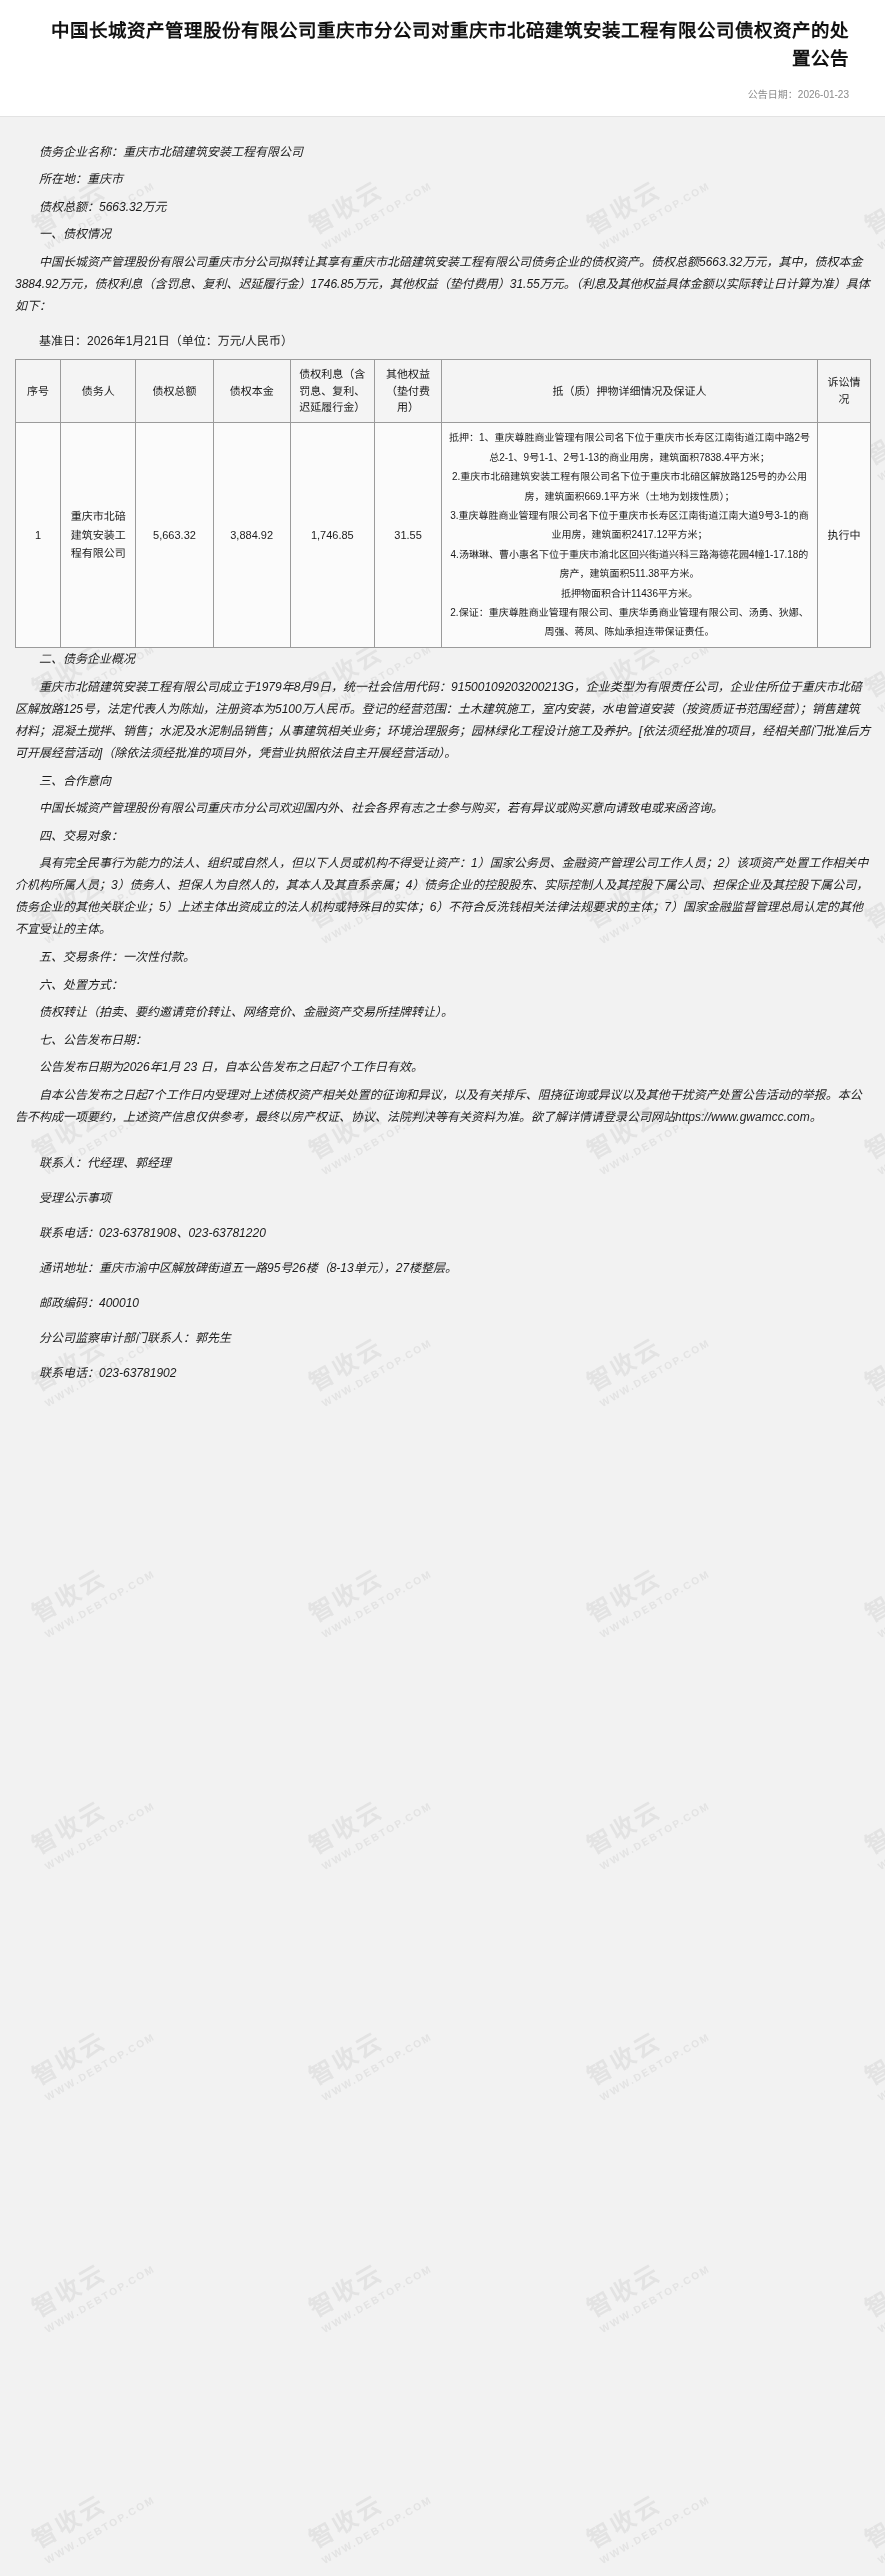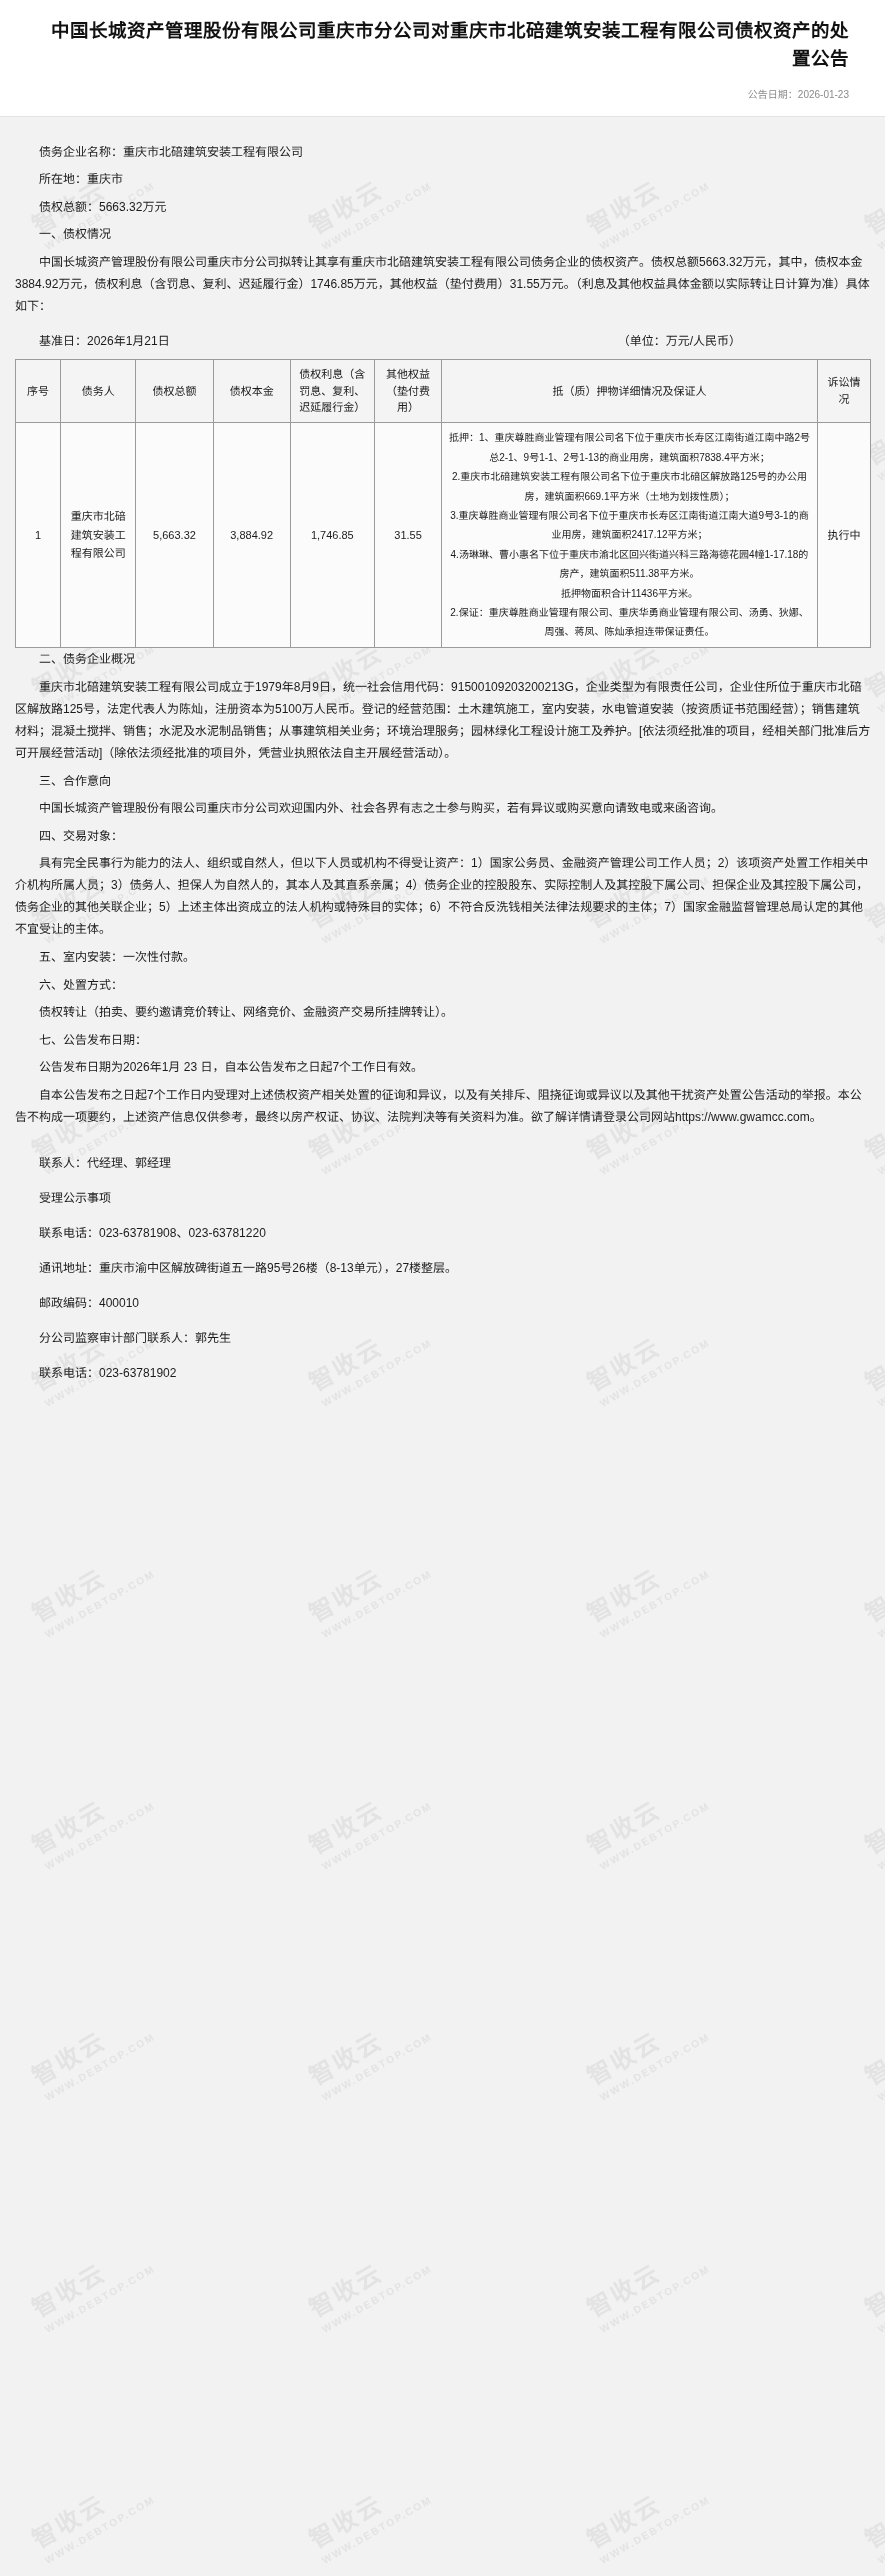--- a/index.html
+++ b/index.html
@@ -58,27 +58,26 @@
     color:#8a8a8a;
   }
   
   .doc-body{
     position:relative;
     z-index:10;
     padding:24px 15px 37px 15px;
     font-size:12px;
     line-height:22px;
   }
-  .doc-body p{margin:0 0 5.6px 0;}
+  .doc-body p{margin:0 0 5.6px 0;font-style:italic;}
   .ind{text-indent:24px;}
   .sec{margin-top:13px;margin-bottom:3.7px;text-indent:24px;}
   .blk{margin-top:9.3px;}
   .base-row{
     display:flex;
-    justify-content:space-between;
     margin:13px 0 7.4px 0;
     font-size:12px;
   }
   .base-row .left{padding-left:24px;}
   .base-row .right{padding-right:130px;}
   
   table.claim{
     width:100%;
     border-collapse:collapse;
     background:#fbfbfb;
@@ -364,21 +363,21 @@
 
     <p class="sec">二、债务企业概况</p>
     <p class="ind">重庆市北碚建筑安装工程有限公司成立于1979年8月9日，统一社会信用代码：915001092032002​13G，企业类型为有限责任公司，企业住所位于重庆市北碚区解放路125号，法定代表人为陈灿，注册资本为5100万人民币。登记的经营范围：土木建筑施工，室内安装，水电管道安装（按资质证书范围经营）；销售建筑材料；混凝土搅拌、销售；水泥及水泥制品销售；从事建筑相关业务；环境治理服务；园林绿化工程设计施工及养护。[依法须经批准的项目，经相关部门批准后方可开展经营活动]（除依法须经批准的项目外，凭营业执照依法自主开展经营活动）。</p>
 
     <p class="sec">三、合作意向</p>
     <p class="ind">中国长城资产管理股份有限公司重庆市分公司欢迎国内外、社会各界有志之士参与购买，若有异议或购买意向请致电或来函咨询。</p>
 
     <p class="sec">四、交易对象：</p>
     <p class="ind">具有完全民事行为能力的法人、组织或自然人，但以下人员或机构不得受让资产：1）国家公务员、金融资产管理公司工作人员；2）该项资产处置工作相关中介机构所属人员；3）债务人、担保人为自然人的，其本人及其直系亲属；4）债务企业的控股股东、实际控制人及其控股下属公司、担保企业及其控股下属公司，债务企业的其他关联企业；5）上述主体出资成立的法人机构或特殊目的实体；6）不符合反洗钱相关法律法规要求的主体；7）国家金融监督管理总局认定的其他不宜受让的主体。</p>
 
-    <p class="sec">五、室内安装：一次性付款。</p>
+    <p class="sec">五、交易条件：一次性付款。</p>
 
     <p class="sec">六、处置方式：</p>
     <p class="ind">债权转让（拍卖、要约邀请竞价转让、网络竞价、金融资产交易所挂牌转让）。</p>
 
     <p class="sec">七、公告发布日期：</p>
     <p class="ind">公告发布日期为2026年1月 23 日，自本公告发布之日起7个工作日有效。</p>
     <p class="ind blk">自本公告发布之日起7个工作日内受理对上述债权资产相关处置的征询和异议，以及有关排斥、阻挠征询或异议以及其他干扰资产处置公告活动的举报。本公告不构成一项要约，上述资产信息仅供参考，最终以房产权证、协议、法院判决等有关资料为准。欲了解详情请登录公司网站https://www.gwamcc.com。</p>
 
     <div class="contact blk" style="margin-top:24px;">
       <p>联系人：代经理、郭经理</p>

